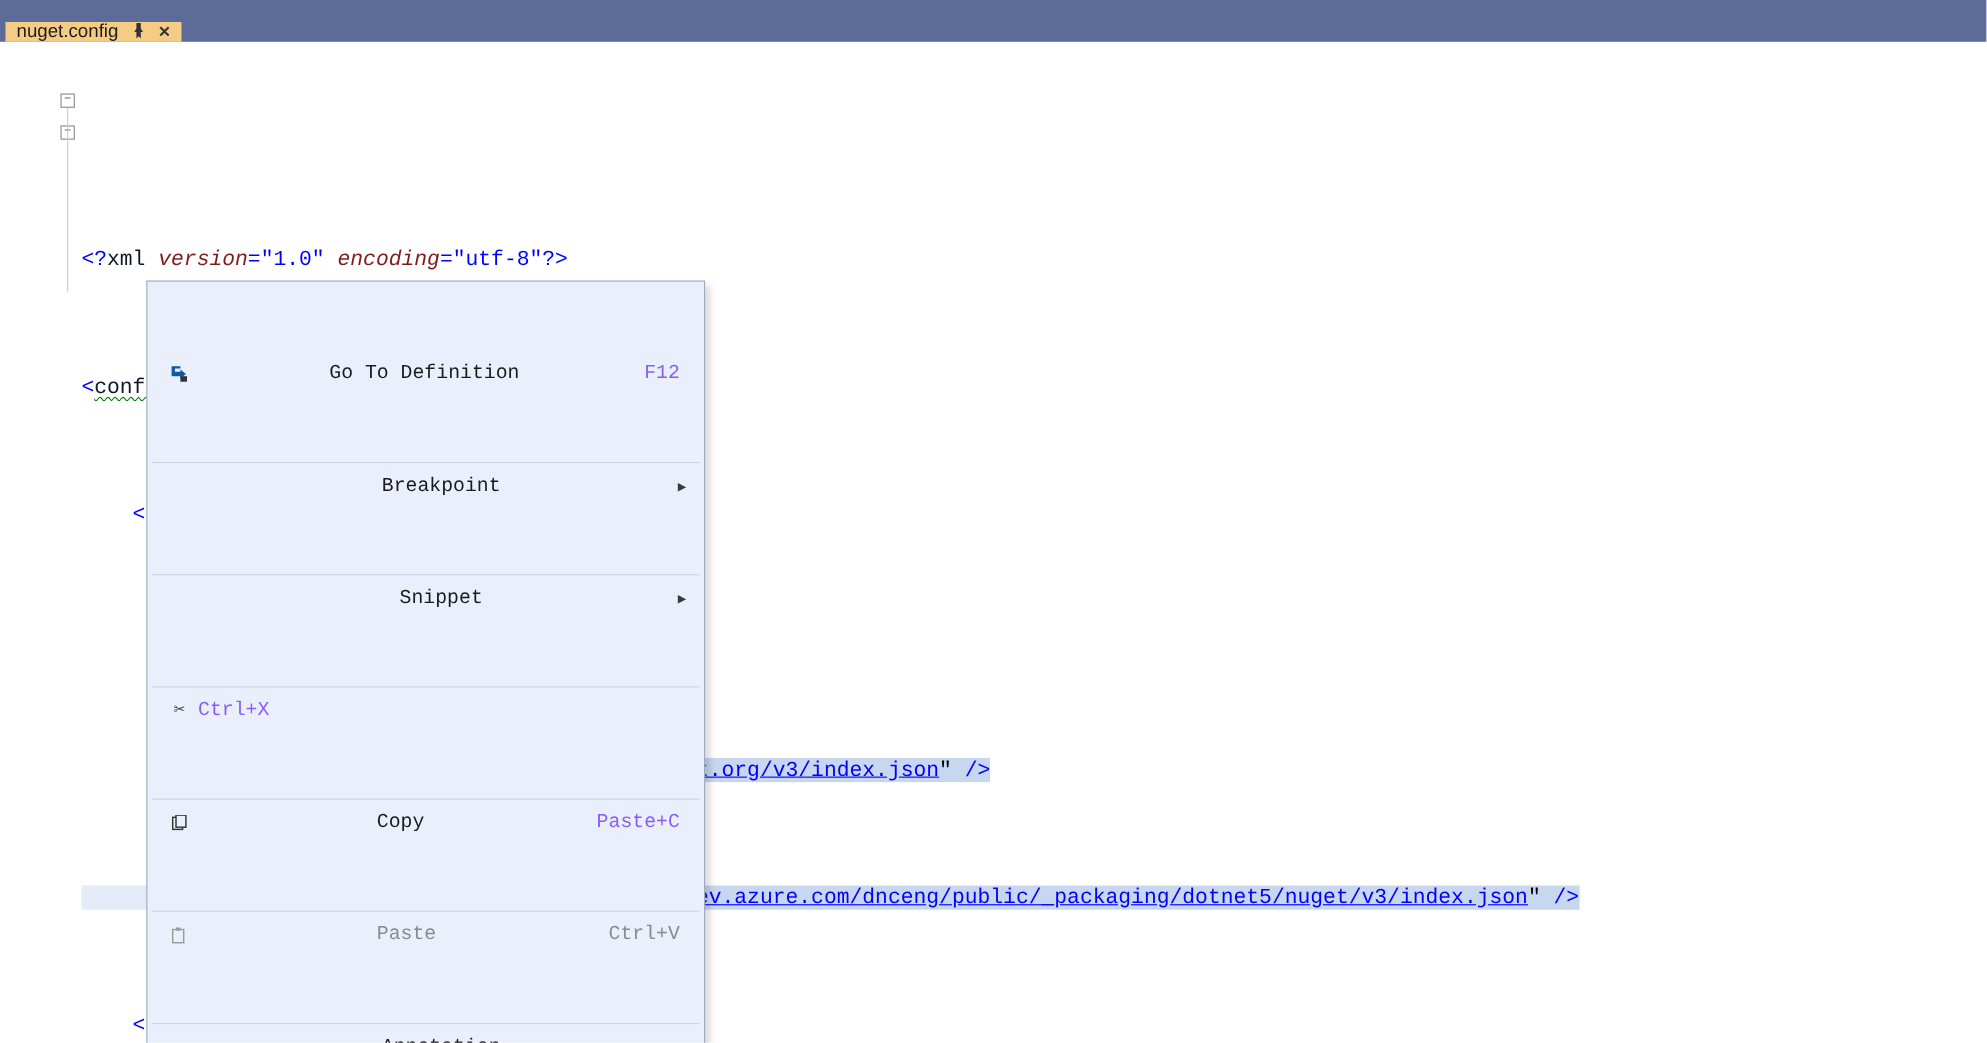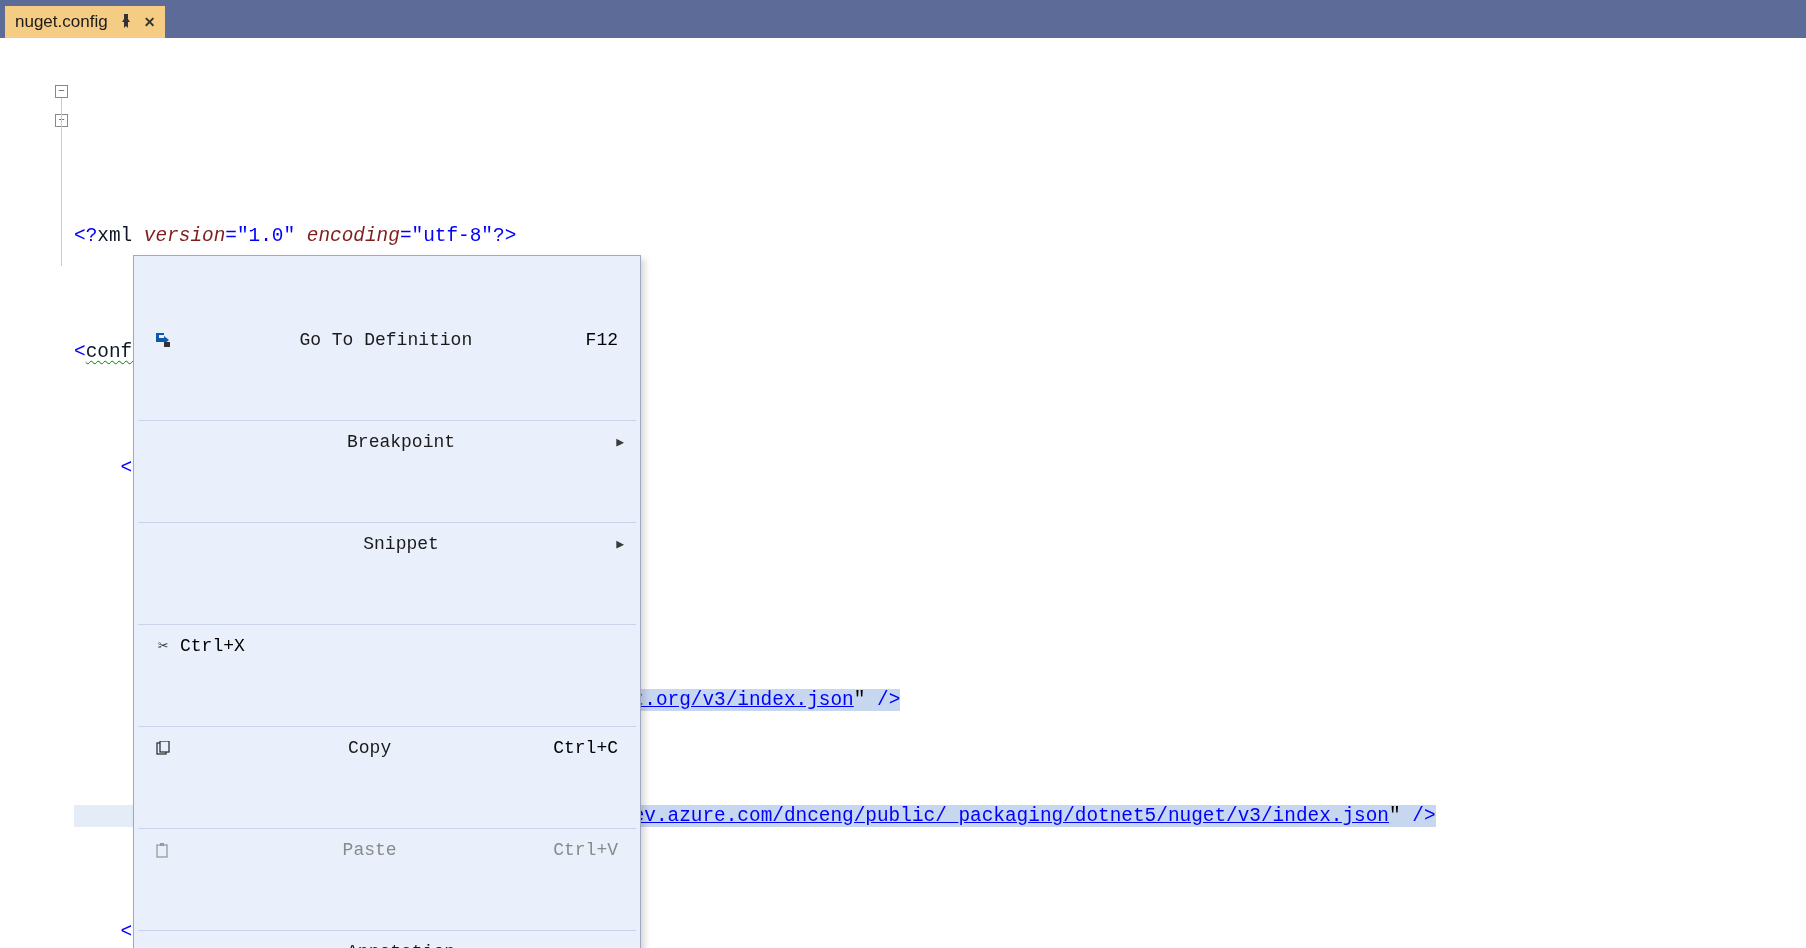--- a/index.html
+++ b/index.html
@@ -9,21 +9,21 @@
   
   .chrome-bar {
     background: #5d6b99;
     height: 38px;
     width: 100%;
     display: flex;
     align-items: flex-end;
   }
   .tab {
     background: #f5cc84;
-    height: 32px;
+    height: 18px;
     margin-left: 5px;
     padding: 0 10px;
     display: flex;
     align-items: center;
     gap: 12px;
     font-size: 17px;
     color: #1b1b1b;
   }
   .tab .icon { font-size: 14px; color: #333; }
   .pin-icon { display:inline-block; transform: rotate(0deg); }
@@ -99,21 +99,21 @@
   }
   .menu-item.first { border-top: none; }
   .menu-item .mi-icon {
     width: 34px;
     display: flex;
     justify-content: center;
     color: #3a3a3a;
     font-size: 17px;
   }
   .menu-item .mi-label { flex: 1; padding-left: 6px; text-align: center; }
-  .menu-item .mi-shortcut { color: #000000; padding-right: 6px; }
+  .menu-item .mi-shortcut { color: #8b5cf6; padding-right: 6px; }
   .menu-item .mi-arrow { color: #3a3a3a; font-size: 13px; }
   .menu-item.disabled { color: #8a8a8a; }
   .menu-item.disabled .mi-icon,
   .menu-item.disabled .mi-shortcut { color: #8a8a8a; }
 </style>
 </head>
 <body>
 
 <div class="chrome-bar">
   <div class="tab">
@@ -179,21 +179,21 @@
       <span class="mi-shortcut">Ctrl+X</span>
     </div>
     <div class="menu-item">
       <span class="mi-icon">
         <svg width="16" height="16" viewBox="0 0 16 16">
             <rect x="2" y="2" width="9" height="11" fill="none" stroke="#333" stroke-width="1.3"></rect>
             <rect x="5" y="0" width="9" height="11" fill="#eaf0fb" stroke="#333" stroke-width="1.3"></rect>
           </svg>
       </span>
       <span class="mi-label">Copy</span>
-      <span class="mi-shortcut">Ctrl+C</span>
+      <span class="mi-shortcut">Paste+C</span>
     </div>
     <div class="menu-item disabled">
       <span class="mi-icon">
         <svg width="16" height="16" viewBox="0 0 16 16">
             <rect x="2" y="2" width="10" height="12" fill="none" stroke="#9a9a9a" stroke-width="1.3"></rect>
             <rect x="5" y="0" width="4" height="3" fill="#9a9a9a"></rect>
           </svg>
       </span>
       <span class="mi-label">Paste</span>
       <span class="mi-shortcut">Ctrl+V</span>

